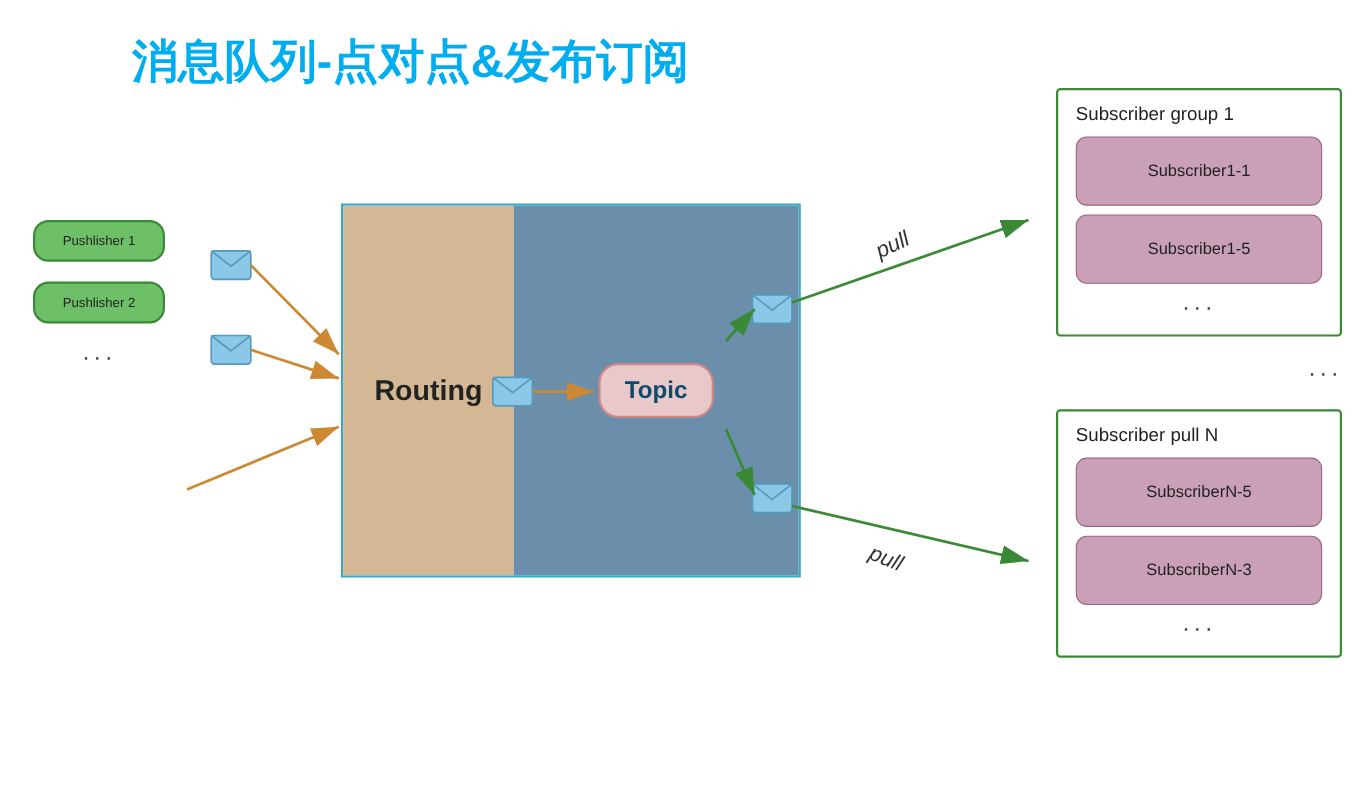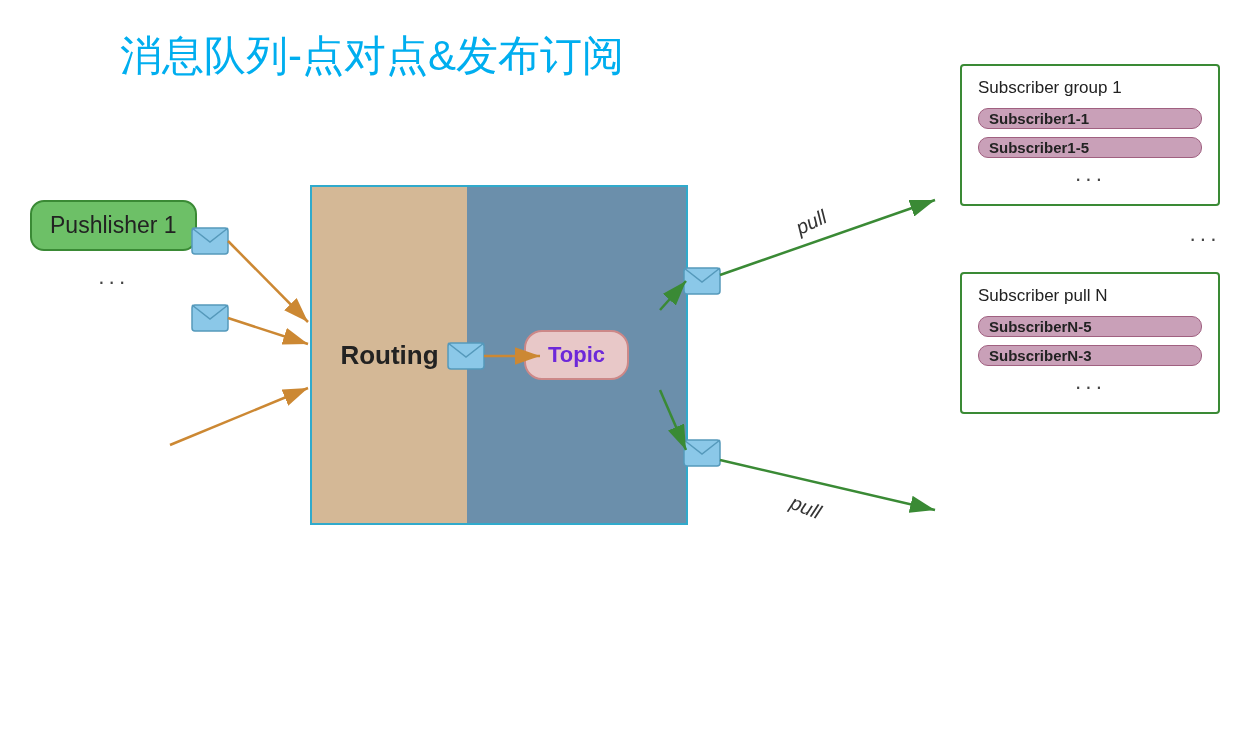--- a/index.html
+++ b/index.html
@@ -10,57 +10,57 @@
       font-family: Arial, sans-serif;
       overflow: hidden;
       position: relative;
     }
 
     .main-title {
       position: absolute;
       top: 28px;
       left: 120px;
       font-size: 42px;
-      font-weight: normal;
+      font-weight: bold;
       color: #00AEEF;
       white-space: nowrap;
     }
 
     
     .publishers-area {
       position: absolute;
       left: 30px;
       top: 200px;
       display: flex;
       flex-direction: column;
       gap: 18px;
     }
     .publisher-box {
       background: #6DC067;
       border: 2px solid #3a8a35;
       border-radius: 14px;
       padding: 10px 18px;
-      font-size: 23px;
+      font-size: 12px;
       color: #222;
       min-width: 120px;
       text-align: center;
     }
     .dots-text {
       font-size: 22px;
       color: #444;
       text-align: center;
       letter-spacing: 3px;
     }
 
     
     .routing-topic-container {
       position: absolute;
       left: 310px;
       top: 185px;
-      width: 378px;
+      width: 418px;
       height: 340px;
       border: 2.5px solid #30AACC;
       display: flex;
     }
     .routing-half {
       width: 155px;
       height: 100%;
       background: #D4B896;
       display: flex;
       align-items: center;
@@ -77,41 +77,41 @@
       justify-content: center;
       position: relative;
     }
     .topic-pill {
       background: #E8C8C8;
       border: 2px solid #cc8888;
       border-radius: 18px;
       padding: 10px 22px;
       font-size: 22px;
       font-weight: bold;
-      color: #6d28d9;
+      color: #0c4a6e;
       position: relative;
       z-index: 2;
     }
 
     
     .arrows-svg {
       position: absolute;
       top: 0;
       left: 0;
       width: 1238px;
       height: 738px;
       pointer-events: none;
       z-index: 5;
     }
 
     
     .subscriber-groups-area {
       position: absolute;
       right: 18px;
-      top: 64px;
+      top: 80px;
       display: flex;
       flex-direction: column;
       gap: 16px;
       align-items: flex-end;
     }
 
     .subscriber-group-box {
       border: 2.5px solid #3a8a35;
       border-radius: 4px;
       background: #fff;
@@ -121,42 +121,42 @@
     .group-title {
       font-size: 17px;
       color: #222;
       margin-bottom: 10px;
       font-weight: normal;
     }
     .subscriber-item {
       background: #C9A0B8;
       border: 1.5px solid #a06080;
       border-radius: 10px;
-      padding: 1px 10px;
+      padding: 22px 10px;
       margin-bottom: 8px;
       font-size: 15px;
       color: #222;
-      text-align: left;
-      font-weight: bold;
+      text-align: center;
     }
     .between-groups-dots {
       font-size: 22px;
       color: #444;
       text-align: center;
       letter-spacing: 3px;
       margin: 4px 0;
     }
   </style>
 </head>
 <body>
 
 <div class="main-title">消息队列-点对点&amp;发布订阅</div>
 
 <div class="publishers-area">
   <div class="publisher-box">Pushlisher 1</div>
+  <div class="publisher-box">Pushlisher 2</div>
   <div class="dots-text">···</div>
 </div>
 
 <div class="routing-topic-container">
   <div class="routing-half">Routing</div>
   <div class="topic-half">
     <div class="topic-pill">Topic</div>
   </div>
 </div>
 

